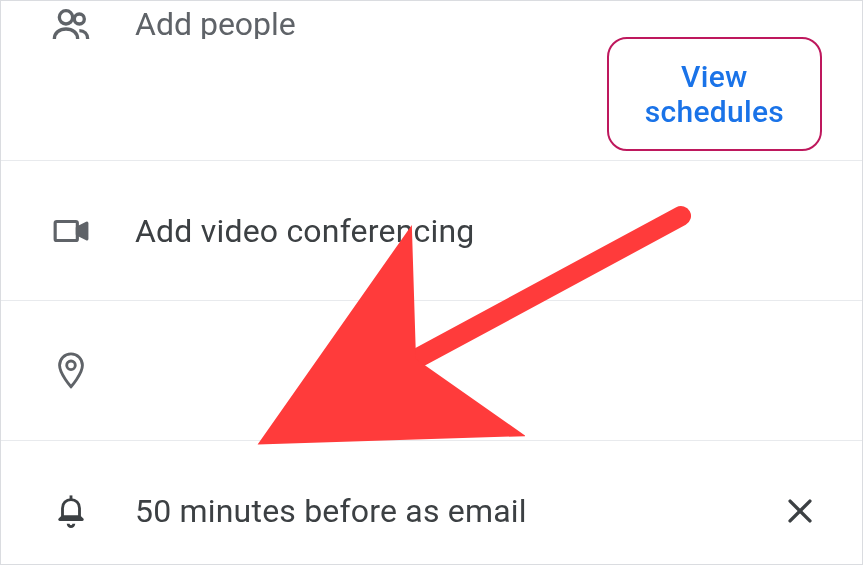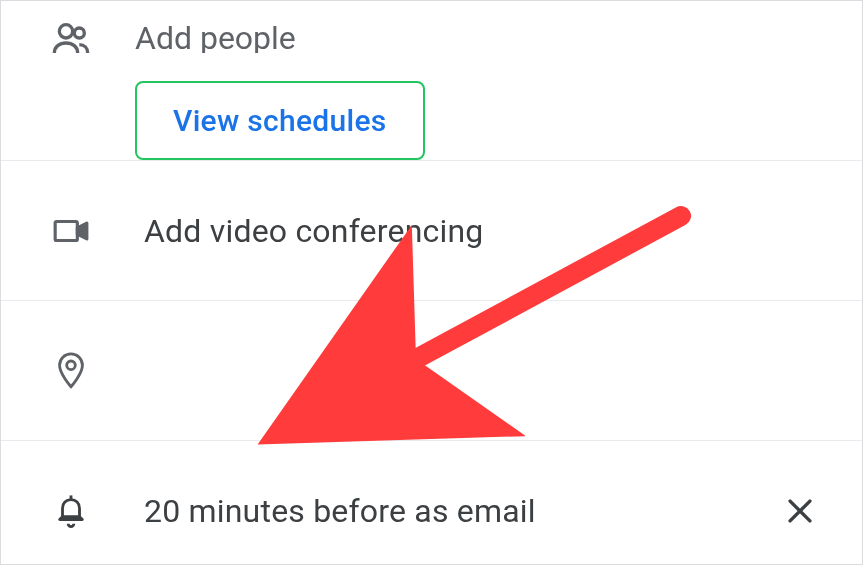--- a/index.html
+++ b/index.html
@@ -16,37 +16,36 @@
       display: flex;
       align-items: center;
       padding: 0 40px 0 50px;
       border-bottom: 1px solid #e8eaed;
       min-height: 140px;
       position: relative;
     }
     .row.first {
       min-height: 160px;
       align-items: flex-start;
-      flex-direction: column;
+      flex-direction: row;
       justify-content: flex-end;
       padding-top: 8px;
     }
     .icon-slot {
       width: 40px;
       display: flex;
       justify-content: center;
       align-items: center;
       margin-right: 44px;
       flex-shrink: 0;
     }
     .row-inner {
       display: flex;
       align-items: center;
       width: 100%;
-      gap: 9px;
     }
     .label {
       font-size: 32px;
       color: #3c4043;
       flex: 1;
       letter-spacing: 0.2px;
     }
     .people-row {
       display: flex;
       align-items: center;
@@ -54,22 +53,22 @@
       overflow: hidden;
       width: 100%;
     }
     .people-label {
       font-size: 32px;
       color: #5f6368;
     }
     .view-schedules-btn {
       margin-left: 84px;
       margin-top: 28px;
-      border: 2px solid #22c55e;
-      border-radius: 8px;
+      border: 2px solid #be185d;
+      border-radius: 20px;
       background: transparent;
       color: #1a73e8;
       font-size: 30px;
       font-weight: 500;
       padding: 20px 36px;
       cursor: pointer;
       font-family: inherit;
       letter-spacing: 0.3px;
     }
     .close-x {
@@ -134,21 +133,21 @@
 <div class="row" style="border-bottom:none;">
   <div class="row-inner">
     <div class="icon-slot">
       <svg width="34" height="38" viewBox="0 0 24 26" fill="none" stroke="#3c4043" stroke-width="2" stroke-linejoin="round">
         <path d="M18 17H6l-2 2h16l-2-2z"></path>
         <path d="M6 17V11c0-3.5 2.5-6 6-6s6 2.5 6 6v6"></path>
         <path d="M12 2v3"></path>
         <path d="M10 22c0 1 .9 2 2 2s2-1 2-2"></path>
       </svg>
     </div>
-    <span class="label">20 minutes before as email</span>
+    <span class="label">50 minutes before as email</span>
     <div class="close-x">
       <svg width="34" height="34" viewBox="0 0 24 24" stroke="#3c4043" stroke-width="2.4" stroke-linecap="round">
         <line x1="5" y1="5" x2="19" y2="19"></line>
         <line x1="19" y1="5" x2="5" y2="19"></line>
       </svg>
     </div>
   </div>
 </div>
 
 <svg class="arrow-overlay" width="863" height="565" style="left:0;top:0;">

